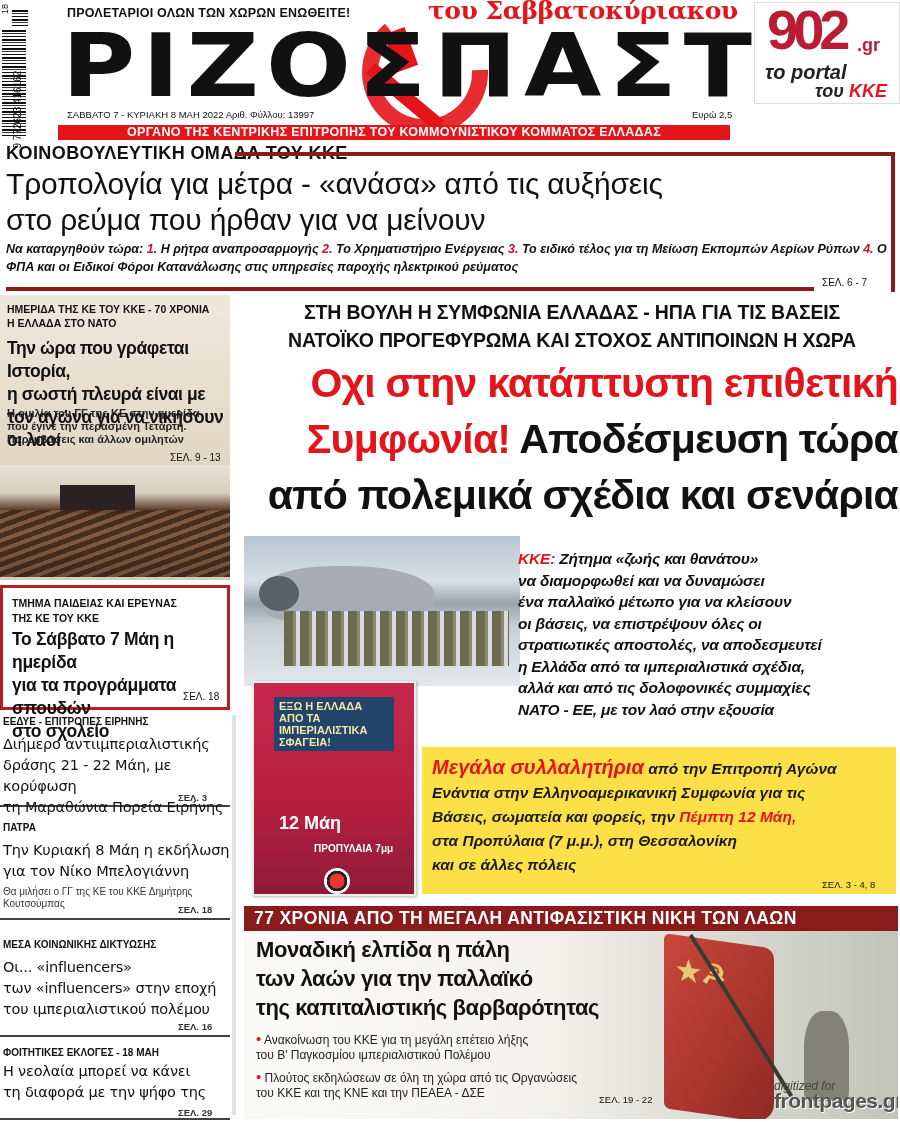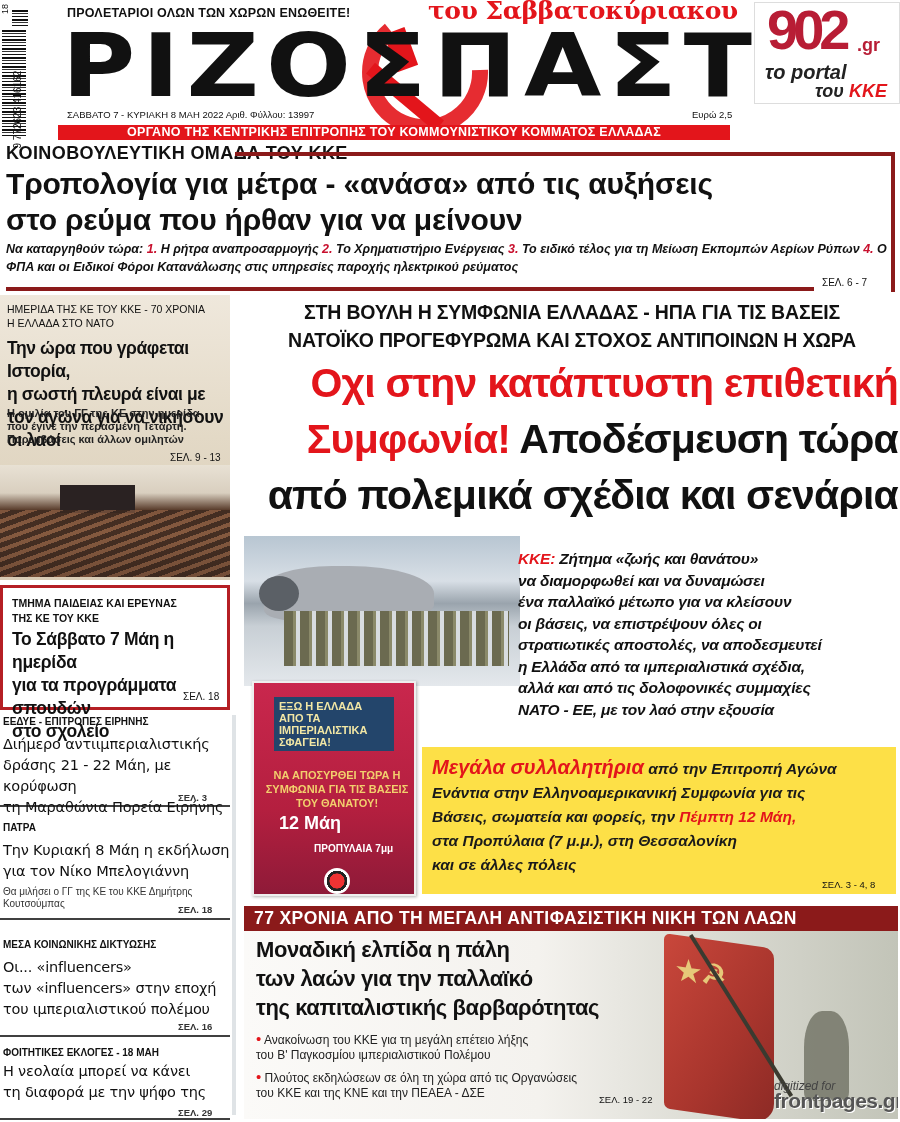--- a/index.html
+++ b/index.html
@@ -27,29 +27,29 @@
   #portal .gr { position:absolute; left: 102px; top: 32px; font-size: 18px; font-weight: bold; color: #b81d35; }
   #portal .to { position:absolute; left: 10px; top: 58px; font-size: 20px; font-style: italic; font-weight: bold; color: #222; }
   #portal .kke { position:absolute; left: 60px; top: 78px; font-size: 18px; font-style: italic; font-weight: bold; color: #222; }
   #portal .kke b { color: #e3151b; }
 
   
   #top-kicker { left: 6px; top: 143px; font-size: 18px; font-weight: bold; letter-spacing: 0.4px; }
   #top-rule-h { left: 235px; top: 152px; width: 660px; height: 4px; background: #8b1a1a; }
   #top-rule-v { left: 891px; top: 152px; width: 4px; height: 140px; background: #8b1a1a; }
   #top-rule-b { left: 6px; top: 287px; width: 808px; height: 4px; background: #8b1a1a; }
-  #top-head { left: 6px; top: 166px; font-size: 30px; font-weight: 700; line-height: 36px; letter-spacing: -0.2px; }
+  #top-head { left: 6px; top: 166px; font-size: 30px; font-weight: 400; line-height: 36px; letter-spacing: -0.2px; }
   #top-sub { left: 6px; top: 240px; font-size: 12.5px; font-weight: bold; font-style: italic; line-height: 18px; width: 885px; }
   #top-sub .num { color: #c8102e; }
   #top-page { left: 822px; top: 277px; font-size: 10px; }
 
   
   .lcol-box { left: 0; width: 230px; }
   #hmerida { top: 295px; height: 285px; background: linear-gradient(#efe8dc, #e3d9c6 50%, #d8cbb5); }
-  #hmerida .kick { position:absolute; left: 7px; top: 7px; font-size: 10.5px; font-weight: normal; line-height: 14px; }
+  #hmerida .kick { position:absolute; left: 7px; top: 7px; font-size: 10.5px; font-weight: bold; line-height: 14px; }
   #hmerida .head { position:absolute; left: 7px; top: 42px; font-size: 17.5px; font-weight: bold; line-height: 23px; letter-spacing: -0.4px; }
   #hmerida .sub { position:absolute; left: 7px; top: 112px; font-size: 11px; font-weight: bold; line-height: 13px; width: 215px; color:#222; }
   #hmerida .pg { position:absolute; left: 170px; top: 157px; font-size: 10px; }
   #hall { position:absolute; left: 0; top: 170px; width: 230px; height: 112px;
     background: linear-gradient(to bottom, #e8e1d4 0%, #d9cfbf 25%, #5a3d2c 40%, #6b4a35 60%, #3d2a20 100%); }
   #hall::before { content:""; position:absolute; left: 60px; top: 20px; width: 75px; height: 28px; background: #2a2222; }
   #hall::after { content:""; position:absolute; left: 0; top: 45px; width: 230px; height: 67px;
     background: repeating-linear-gradient(160deg, rgba(150,100,70,.6) 0 4px, rgba(60,40,30,.8) 4px 9px); }
 
   #paideia { top: 585px; height: 125px; border: 3px solid #b51f24; }
@@ -235,21 +235,20 @@
   <div>ένα παλλαϊκό μέτωπο για να κλείσουν</div>
   <div>οι βάσεις, να επιστρέψουν όλες οι</div>
   <div>στρατιωτικές αποστολές, να αποδεσμευτεί</div>
   <div>η Ελλάδα από τα ιμπεριαλιστικά σχέδια,</div>
   <div>αλλά και από τις δολοφονικές συμμαχίες</div>
   <div>ΝΑΤΟ - ΕΕ, με τον λαό στην εξουσία</div>
 </div>
 
 <div id="poster" class="abs">
   <div class="p1">ΕΞΩ Η ΕΛΛΑΔΑ ΑΠΟ ΤΑ ΙΜΠΕΡΙΑΛΙΣΤΙΚΑ ΣΦΑΓΕΙΑ!</div>
-  <div class="p2">ΝΑ ΑΠΟΣΥΡΘΕΙ ΤΩΡΑ Η ΣΥΜΦΩΝΙΑ ΓΙΑ ΤΙΣ ΒΑΣΕΙΣ ΤΟΥ ΘΑΝΑΤΟΥ!</div>
   <div class="p3">12 Μάη</div>
   <div class="p4">ΠΡΟΠΥΛΑΙΑ 7μμ</div>
   <div class="logo"></div>
 </div>
 
 <div id="rally" class="abs">
   <div class="txt">
     <div><span class="big">Μεγάλα συλλαλητήρια</span><span> από την Επιτροπή Αγώνα</span></div>
     <div>Ενάντια στην Ελληνοαμερικανική Συμφωνία για τις</div>
     <div><span>Βάσεις, σωματεία και φορείς, την </span><span class="red">Πέμπτη 12 Μάη,</span></div>

